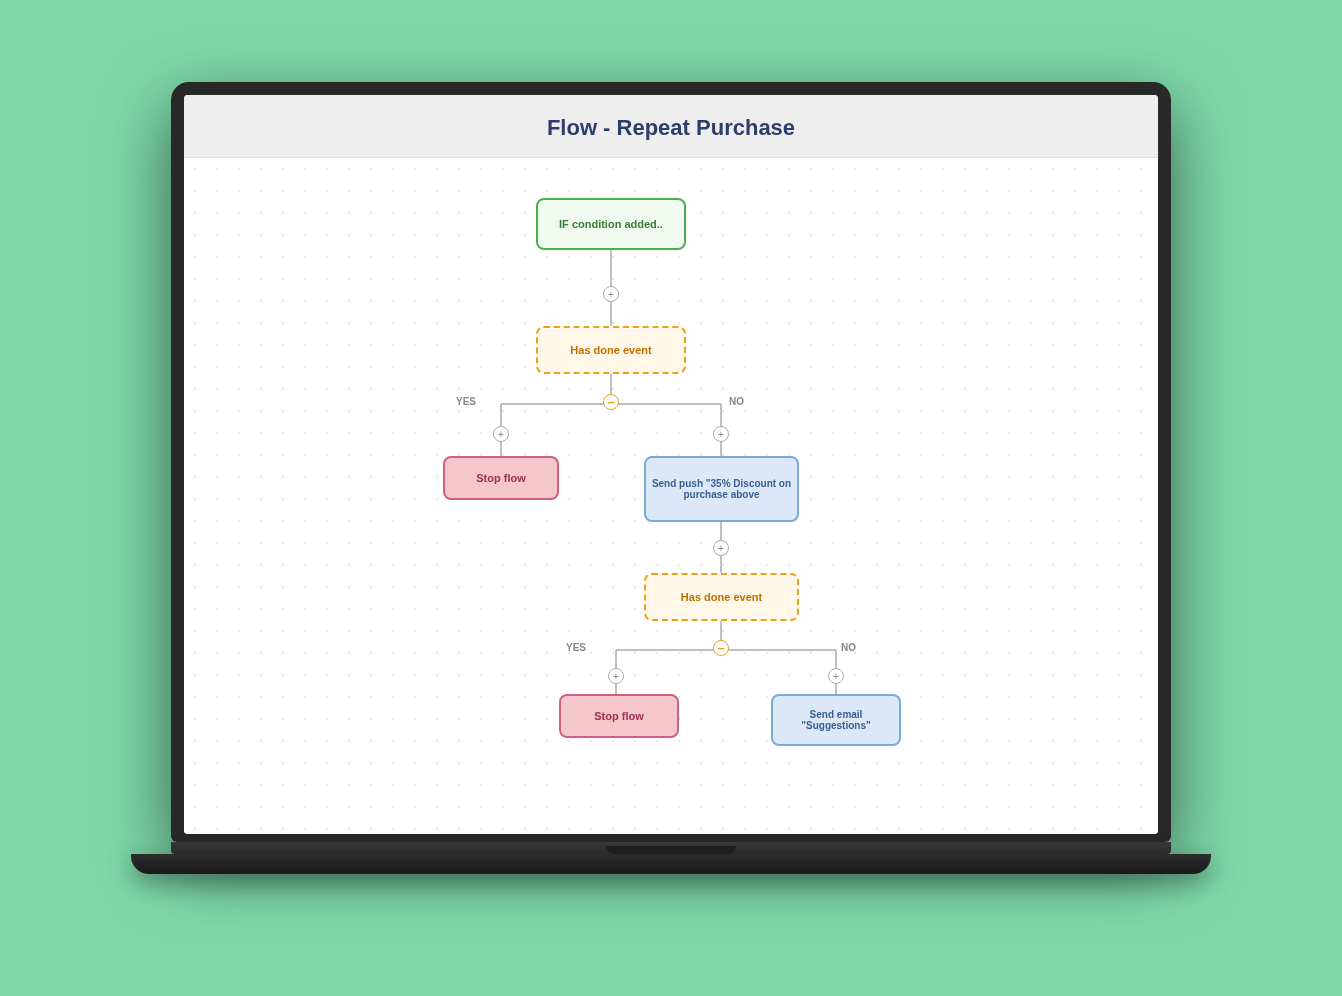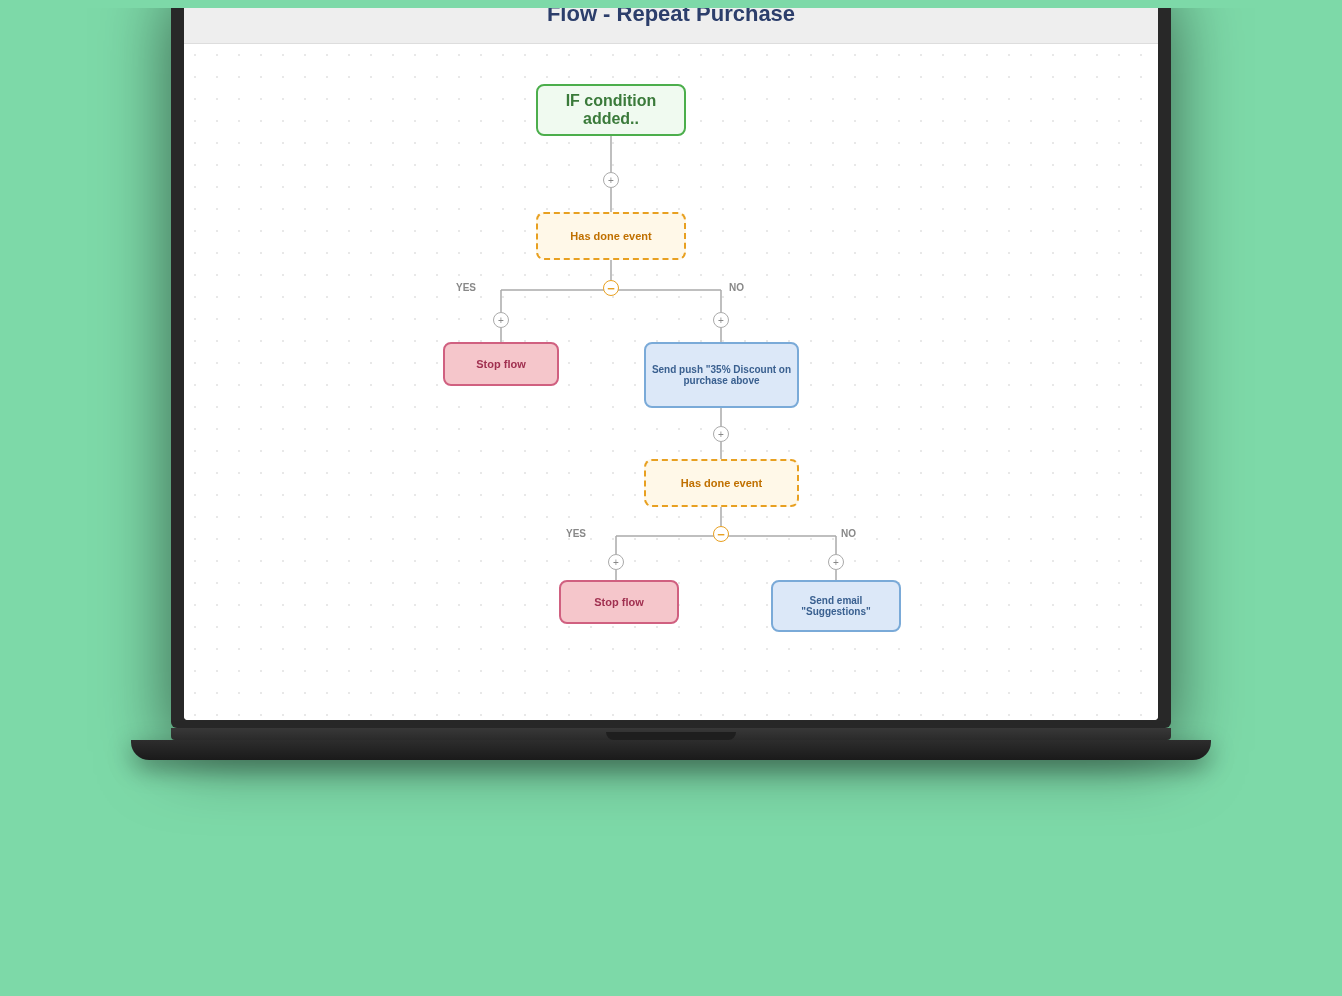--- a/index.html
+++ b/index.html
@@ -11,21 +11,21 @@
       display: flex;
       align-items: center;
       justify-content: center;
       font-family: -apple-system, BlinkMacSystemFont, 'Segoe UI', Arial, sans-serif;
       overflow: hidden;
     }
   </style>
 </head>
 <body>
 
-<div style="position:relative; width:1342px; height:980px; background:#7dd9a8; display:flex; justify-content:center; overflow:hidden;">
+<div style="position:relative; width:1342px; height:980px; background:#7dd9a8; display:flex; align-items:center; justify-content:center; overflow:hidden;">
 
   <div style="position:relative; display:flex; flex-direction:column; align-items:center; margin-top:-40px;">
 
     <div style="width:1000px; height:760px; background:#282828; border-radius:18px 18px 6px 6px; padding:13px 13px 8px 13px; box-shadow: 0 24px 70px rgba(0,0,0,0.55);">
 
       <div style="width:100%; height:100%; background:#f5f5f5; border-radius:4px; overflow:hidden; display:flex; flex-direction:column;">
 
         <div style="background:#eeeeee; padding:20px 20px 16px; text-align:center; border-bottom:1px solid #ddd; flex-shrink:0;">
           <span style="font-size:22px; font-weight:700; color:#2c3e6b; font-family: -apple-system, BlinkMacSystemFont, 'Segoe UI', Arial, sans-serif;">Flow - Repeat Purchase</span>
         </div>
@@ -64,21 +64,21 @@
 
               <line x1="255" y1="472" x2="255" y2="490" stroke="#aaa" stroke-width="1.5"></line>
 
               <line x1="255" y1="506" x2="255" y2="516" stroke="#aaa" stroke-width="1.5"></line>
 
               <line x1="475" y1="472" x2="475" y2="490" stroke="#aaa" stroke-width="1.5"></line>
 
               <line x1="475" y1="506" x2="475" y2="516" stroke="#aaa" stroke-width="1.5"></line>
             </svg>
 
-            <div style="position:absolute; left:175px; top:20px; width:150px; height:52px; background:#f0faf0; border:2px solid #4cae4c; border-radius:8px; display:flex; align-items:center; justify-content:center; text-align:center; font-size:16px; font-weight:600; color:#3a7a3a; font-family: Arial, sans-serif;">
+            <div style="position:absolute; left:175px; top:20px; width:150px; height:52px; background:#f0faf0; border:2px solid #4cae4c; border-radius:8px; display:flex; align-items:center; justify-content:center; text-align:center; font-size:11px; font-weight:600; color:#3a7a3a; font-family: Arial, sans-serif;">
               <span>IF condition added..</span>
             </div>
 
             <div style="position:absolute; left:242px; top:108px; width:16px; height:16px; border-radius:50%; background:white; border:1.5px solid #aaa; display:flex; align-items:center; justify-content:center; font-size:10px; color:#888;">+</div>
 
             <div style="position:absolute; left:175px; top:148px; width:150px; height:48px; background:#fff8e8; border:2px dashed #e8a020; border-radius:8px; display:flex; align-items:center; justify-content:center; text-align:center; font-size:11px; font-weight:600; color:#c07000; font-family: Arial, sans-serif;">
               <span>Has done event</span>
             </div>
 
             <div style="position:absolute; left:242px; top:216px; width:16px; height:16px; border-radius:50%; background:white; border:1.5px solid #e8a020; display:flex; align-items:center; justify-content:center; font-size:13px; color:#e8a020; font-weight:bold;">−</div>

